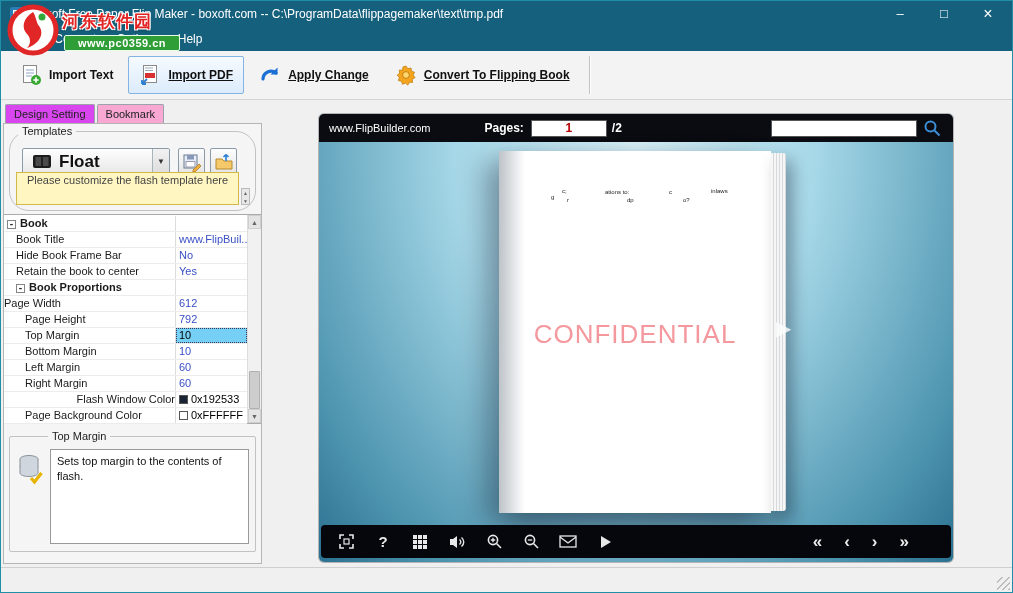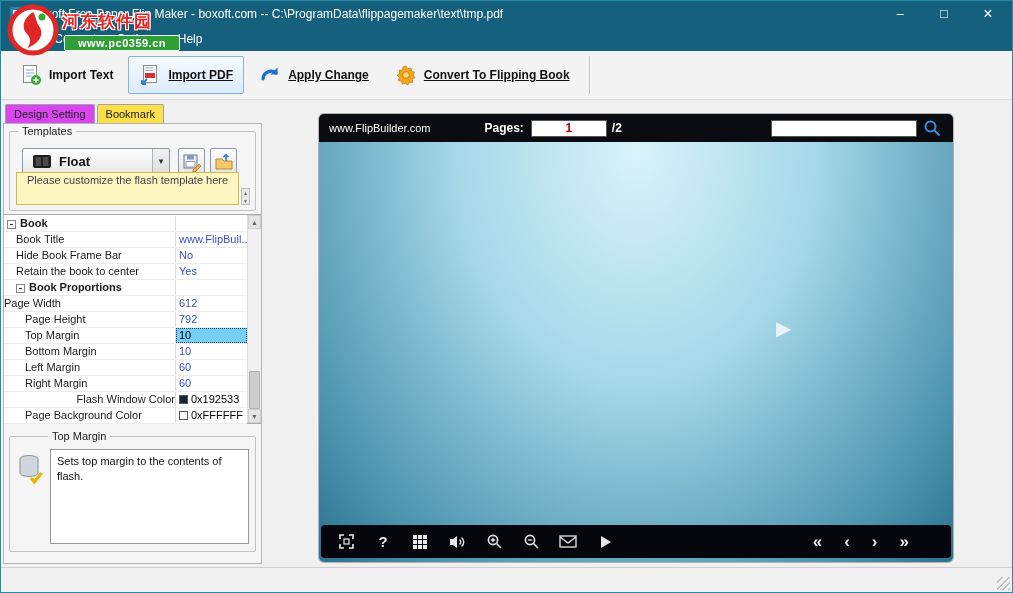--- a/index.html
+++ b/index.html
@@ -27,31 +27,31 @@
   .toolbar { position:absolute; top:50px; left:0; right:0; height:49px; background:#f3f3f3;
     border-bottom:1px solid #d5d5d5; display:flex; align-items:center; padding:0 8px; }
   .tb-btn { display:flex; align-items:center; gap:7px; padding:7px 10px; font-size:12px; font-weight:bold; color:#111;
     border:1px solid transparent; border-radius:2px; margin-right:4px; }
   .tb-btn.active { border-color:#84b4e4; background:linear-gradient(#f5faff,#dcebfb); }
   .tb-label.u { text-decoration:underline; }
   .tb-sep { width:2px; height:38px; border-left:1px solid #c3c3c3; border-right:1px solid #fff; margin-left:4px; }
   
   .left-panel { position:absolute; top:99px; left:0; width:263px; bottom:25px; background:#f0f0f0; }
   .tabs { position:absolute; top:4px; left:4px; display:flex; z-index:2; }
-  .tab { padding:3px 8px 2px; font-size:11px; border:1px solid #9aa3aa; border-bottom:none; background:#fde047;
+  .tab { padding:3px 8px 2px; font-size:11px; border:1px solid #9aa3aa; border-bottom:none; background:#f9a8d4;
     border-radius:2px 2px 0 0; margin-right:2px; color:#222; }
   .tab.active { background:#d946ef; padding-bottom:3px; }
   .panel-body { position:absolute; top:23px; left:2px; right:2px; bottom:3px; border:1px solid #b5b5b5; background:#f5f5f5; }
   .groupbox { position:absolute; border:1px solid #c2c2c2; border-radius:2px; }
   .gb-label { position:absolute; top:-7px; left:8px; background:#f5f5f5; padding:0 4px; font-size:11px; color:#222; }
-  #templates-box { top:7px; left:5px; right:5px; height:80px; }
+  #templates-box { top:7px; left:5px; right:5px; height:80px;border-radius:20px; }
   .combo { position:absolute; left:12px; top:16px; width:148px; height:27px; border:1px solid #8a9aa8;
     background:linear-gradient(#fefefe,#e7e7e7); display:flex; align-items:center; border-radius:2px; }
   .combo-icon { margin:0 7px 0 9px; display:flex; }
-  .combo-text { font-size:13px; font-weight:bold; color:#111; flex:1; }
+  .combo-text { font-size:17px; font-weight:bold; color:#111; flex:1; }
   .combo-arrow { width:17px; align-self:stretch; border-left:1px solid #a8b4bc; display:flex; align-items:center;
     justify-content:center; font-size:8px; color:#333; background:linear-gradient(#f2f2f2,#dcdcdc); }
   .sq-btn { position:absolute; top:16px; width:27px; height:27px; border:1px solid #8a9aa8; border-radius:2px;
     background:linear-gradient(#fdfdfd,#e4e4e4); display:flex; align-items:center; justify-content:center; }
   #save-template-button { left:168px; }
   #load-template-button { left:200px; }
   .hint { position:absolute; left:6px; right:16px; bottom:5px; height:33px; background:#fff6c2; border:1px solid #d4b84a;
     font-size:11px; color:#444; text-align:center; line-height:15px; overflow:hidden; }
   .hint-scroll { position:absolute; right:5px; bottom:5px; width:9px; height:17px; border:1px solid #bbb; background:#e8e8e8;
     font-size:5px; color:#666; text-align:center; line-height:8px; }
@@ -326,20 +326,34 @@
       <span class="ft-total">/2</span>
       <input class="ft-search" value="" style="">
       <span class="ft-mag">
         <svg width="18" height="18" viewBox="0 0 18 18" fill="none" stroke="#3d8fd8" stroke-width="2">
           <circle cx="7.5" cy="7.5" r="5"></circle>
             <path d="M11.5 11.5L16.5 16.5"></path>
         </svg>
       </span>
     </div>
 
+    <div class="book">
+      <div class="book-page">
+        <div class="confidential">CONFIDENTIAL</div>
+      <span class="frag" style="left: 52px; top: 43px;">g</span>
+          <span class="frag" style="left: 63px; top: 37px;">c;</span>
+          <span class="frag" style="left: 68px; top: 46px;">r</span>
+          <span class="frag" style="left: 106px; top: 38px;">ations to:</span>
+          <span class="frag" style="left: 128px; top: 46px;">dp</span>
+          <span class="frag" style="left: 170px; top: 38px;">c</span>
+          <span class="frag" style="left: 184px; top: 46px;">o?</span>
+          <span class="frag" style="left: 212px; top: 37px;">inlaws</span>
+        </div>
+      <div class="page-stack"></div>
+    </div>
 
     <span class="next-arrow">▶</span>
 
     <div class="flash-bottom">
       <div class="fb-icons">
           <span class="fb-icon">
             <svg width="17" height="17" viewBox="0 0 17 17" stroke="#e8e8e8" fill="none" stroke-width="1.6">
               <path d="M6 2H2v4M11 2h4v4M15 11v4h-4M6 15H2v-4"></path>
               <rect x="6" y="6" width="5" height="5" stroke-width="1.2"></rect>
             </svg>

